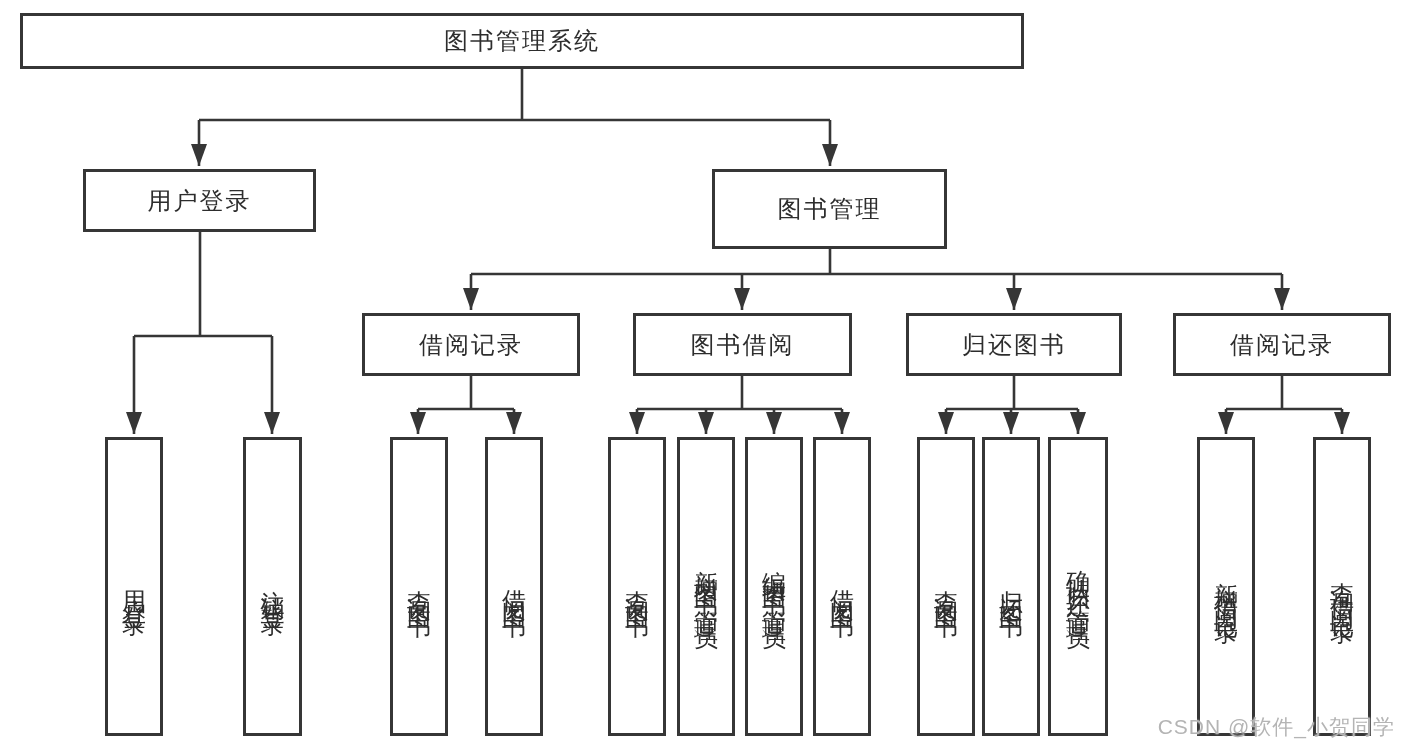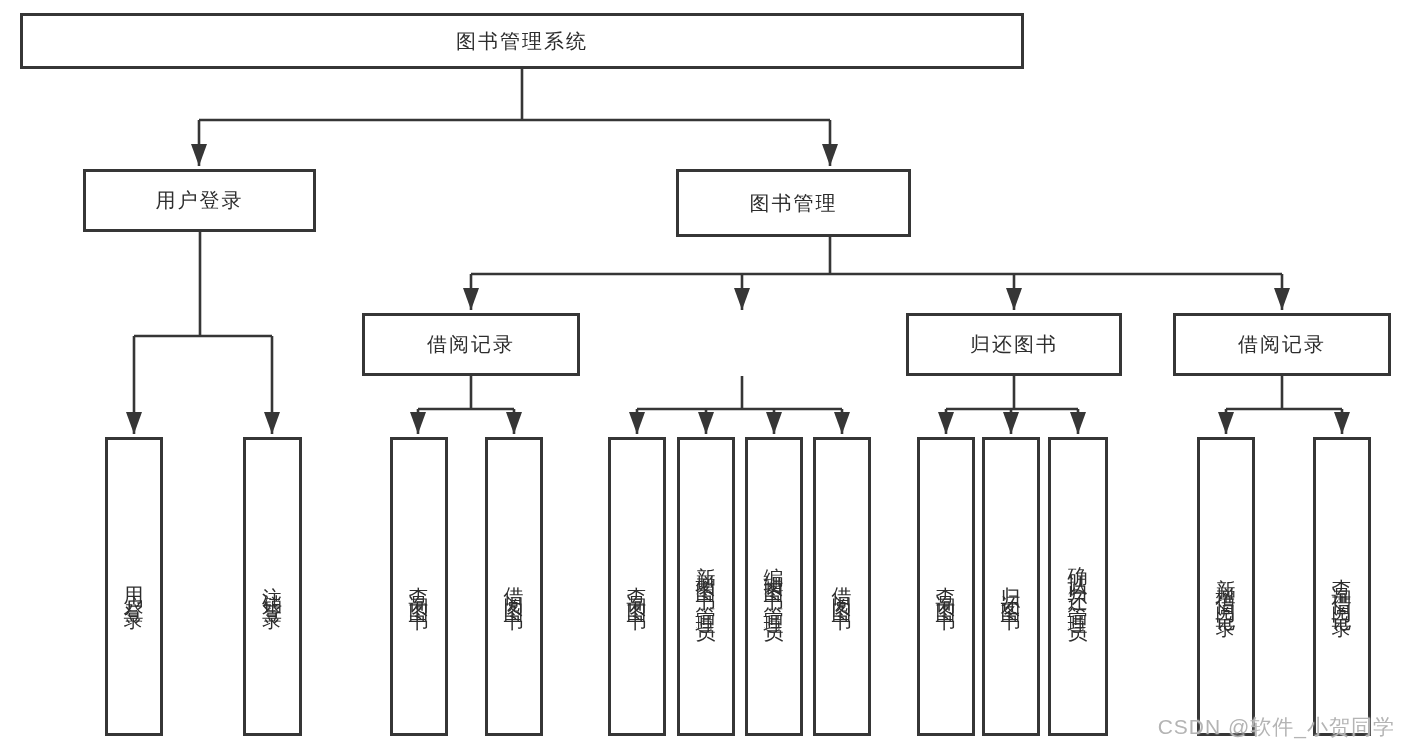--- a/index.html
+++ b/index.html
@@ -15,21 +15,21 @@
     position:absolute;
     box-sizing:border-box;
     background:#ffffff;
     border:3px solid #363636;
     display:flex;
     align-items:center;
     justify-content:center;
   }
   .lbl{
     color:#2d2d2d;
-    font-size:20px;
+    font-size:24px;
     letter-spacing:2px;
     white-space:nowrap;
   }
   .v .lbl{
     writing-mode:vertical-rl;
     text-orientation:mixed;
     letter-spacing:8px;
     line-height:1;
     white-space:normal;
   }
@@ -87,26 +87,29 @@
     </g>
   </svg>
 
   <div class="box h" style="left:20px;top:13px;width:1004px;height:56px">
     <span class="lbl">图书管理系统</span>
   </div>
 
   <div class="box h" style="left:83px;top:169px;width:233px;height:63px">
     <span class="lbl">用户登录</span>
   </div>
-  <div class="box h" style="left:676px;top:169px;width:235px;height:68px">
+  <div class="box h" style="left:712px;top:169px;width:235px;height:80px">
     <span class="lbl">图书管理</span>
   </div>
 
   <div class="box h" style="left:362px;top:313px;width:218px;height:63px">
     <span class="lbl">借阅记录</span>
+  </div>
+  <div class="box h" style="left:633px;top:313px;width:219px;height:63px">
+    <span class="lbl">图书借阅</span>
   </div>
   <div class="box h" style="left:906px;top:313px;width:216px;height:63px">
     <span class="lbl">归还图书</span>
   </div>
   <div class="box h" style="left:1173px;top:313px;width:218px;height:63px">
     <span class="lbl">借阅记录</span>
   </div>
 
   <div class="box v" style="left:105px;top:437px;width:58px;height:299px">
     <span class="lbl">用户登录</span>

